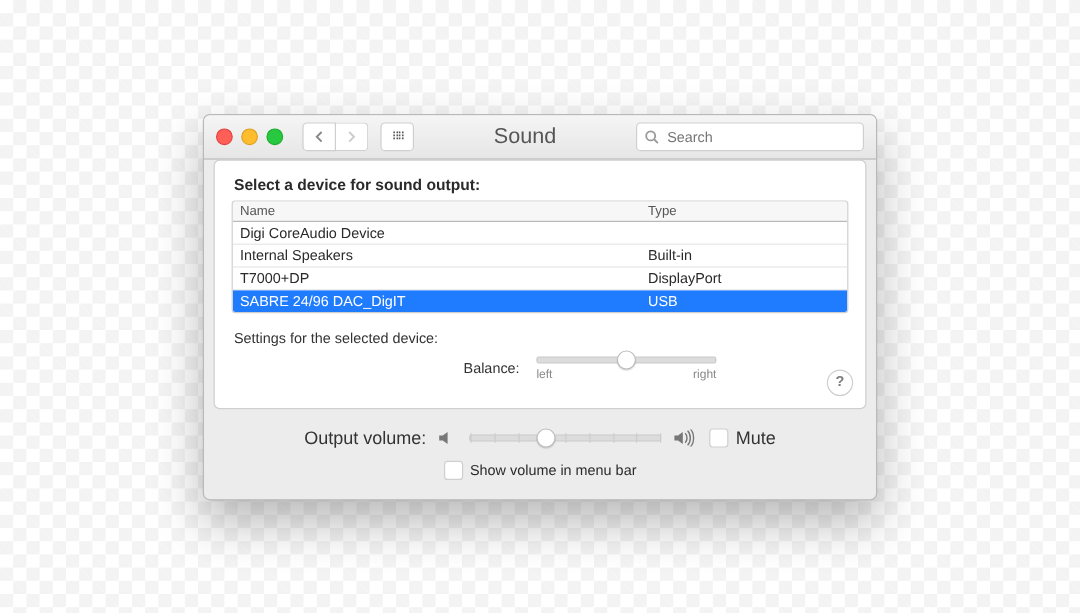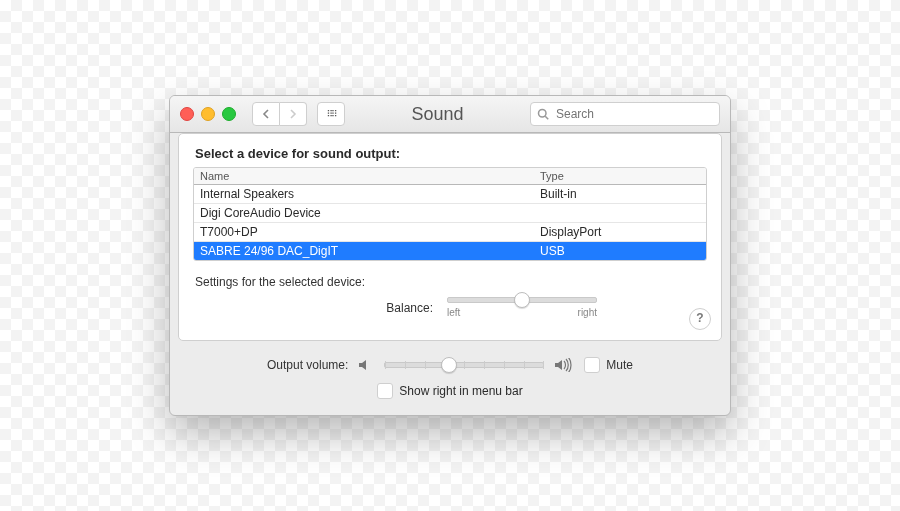--- a/index.html
+++ b/index.html
@@ -106,21 +106,21 @@
   border:1px solid #bdbdbd;box-shadow:0 1px 1px rgba(0,0,0,.15);
 }
 .lr{display:flex;justify-content:space-between;font-size:10px;color:#888;margin-top:4px;}
 .help{
   position:absolute;right:10px;bottom:10px;width:20px;height:20px;border-radius:50%;
   background:#fff;border:1px solid var(--border);font-size:12px;line-height:18px;text-align:center;
   color:#7a7a7a;font-weight:600;
 }
 
 .footer{padding:6px 16px 16px;}
-.vol-row{display:flex;align-items:center;justify-content:center;gap:10px;font-size:12px;color:#333;}
+.vol-row{display:flex;align-items:center;justify-content:center;gap:10px;font-size:15px;color:#333;}
 .vol-row .lbl{color:#333;}
 .vol-slider{width:160px;}
 .vol-track{position:relative;height:4px;background:#dcdcdc;border-radius:2px;border:1px solid #c9c9c9;}
 .vol-track .seg-tick{position:absolute;top:-2px;width:1px;height:8px;background:#ccc;}
 .chk{width:14px;height:14px;border:1px solid var(--border);border-radius:3px;background:#fff;display:inline-block;vertical-align:middle;}
 .mute-row{display:flex;align-items:center;gap:6px;}
 .menubar-row{display:flex;justify-content:center;gap:6px;margin-top:10px;font-size:12px;align-items:center;}
 .spk-icon svg{display:block;}
 </style>
 </head>
@@ -162,26 +162,26 @@
 
   <div class="inset">
     <p class="heading">Select a device for sound output:</p>
 
     <div class="device-table">
       <div class="hdr-row">
         <div class="col-name">Name</div>
         <div class="col-type">Type</div>
       </div>
       <div class="dev-row">
+        <div class="col-name">Digi CoreAudio Device</div>
+        <div class="col-type"></div>
+      </div>
+      <div class="dev-row">
         <div class="col-name">Internal Speakers</div>
         <div class="col-type">Built-in</div>
-      </div>
-      <div class="dev-row">
-        <div class="col-name">Digi CoreAudio Device</div>
-        <div class="col-type"></div>
       </div>
       <div class="dev-row">
         <div class="col-name">T7000+DP</div>
         <div class="col-type">DisplayPort</div>
       </div>
       <div class="dev-row selected">
         <div class="col-name">SABRE 24/96 DAC_DigIT</div>
         <div class="col-type">USB</div>
       </div>
     </div>
@@ -233,17 +233,17 @@
             <path d="M10 3c2 2 2 6 0 8M12 1c3 3 3 9 0 12M14 -1c4 4 4 12 0 16" fill="none" stroke="#777" stroke-width="1.2"></path>
           </svg>
       </span>
       <div class="mute-row">
         <span class="chk"></span>
         <span>Mute</span>
       </div>
     </div>
     <div class="menubar-row">
       <span class="chk"></span>
-      <span>Show right in menu bar</span>
+      <span>Show volume in menu bar</span>
     </div>
   </div>
 
 </div>
 
 </body></html>

